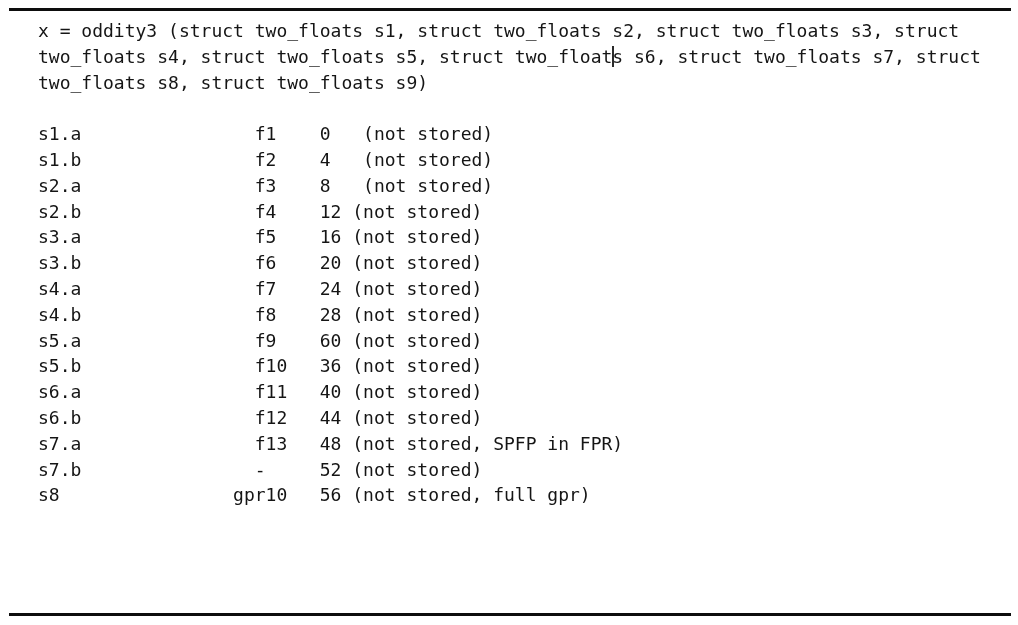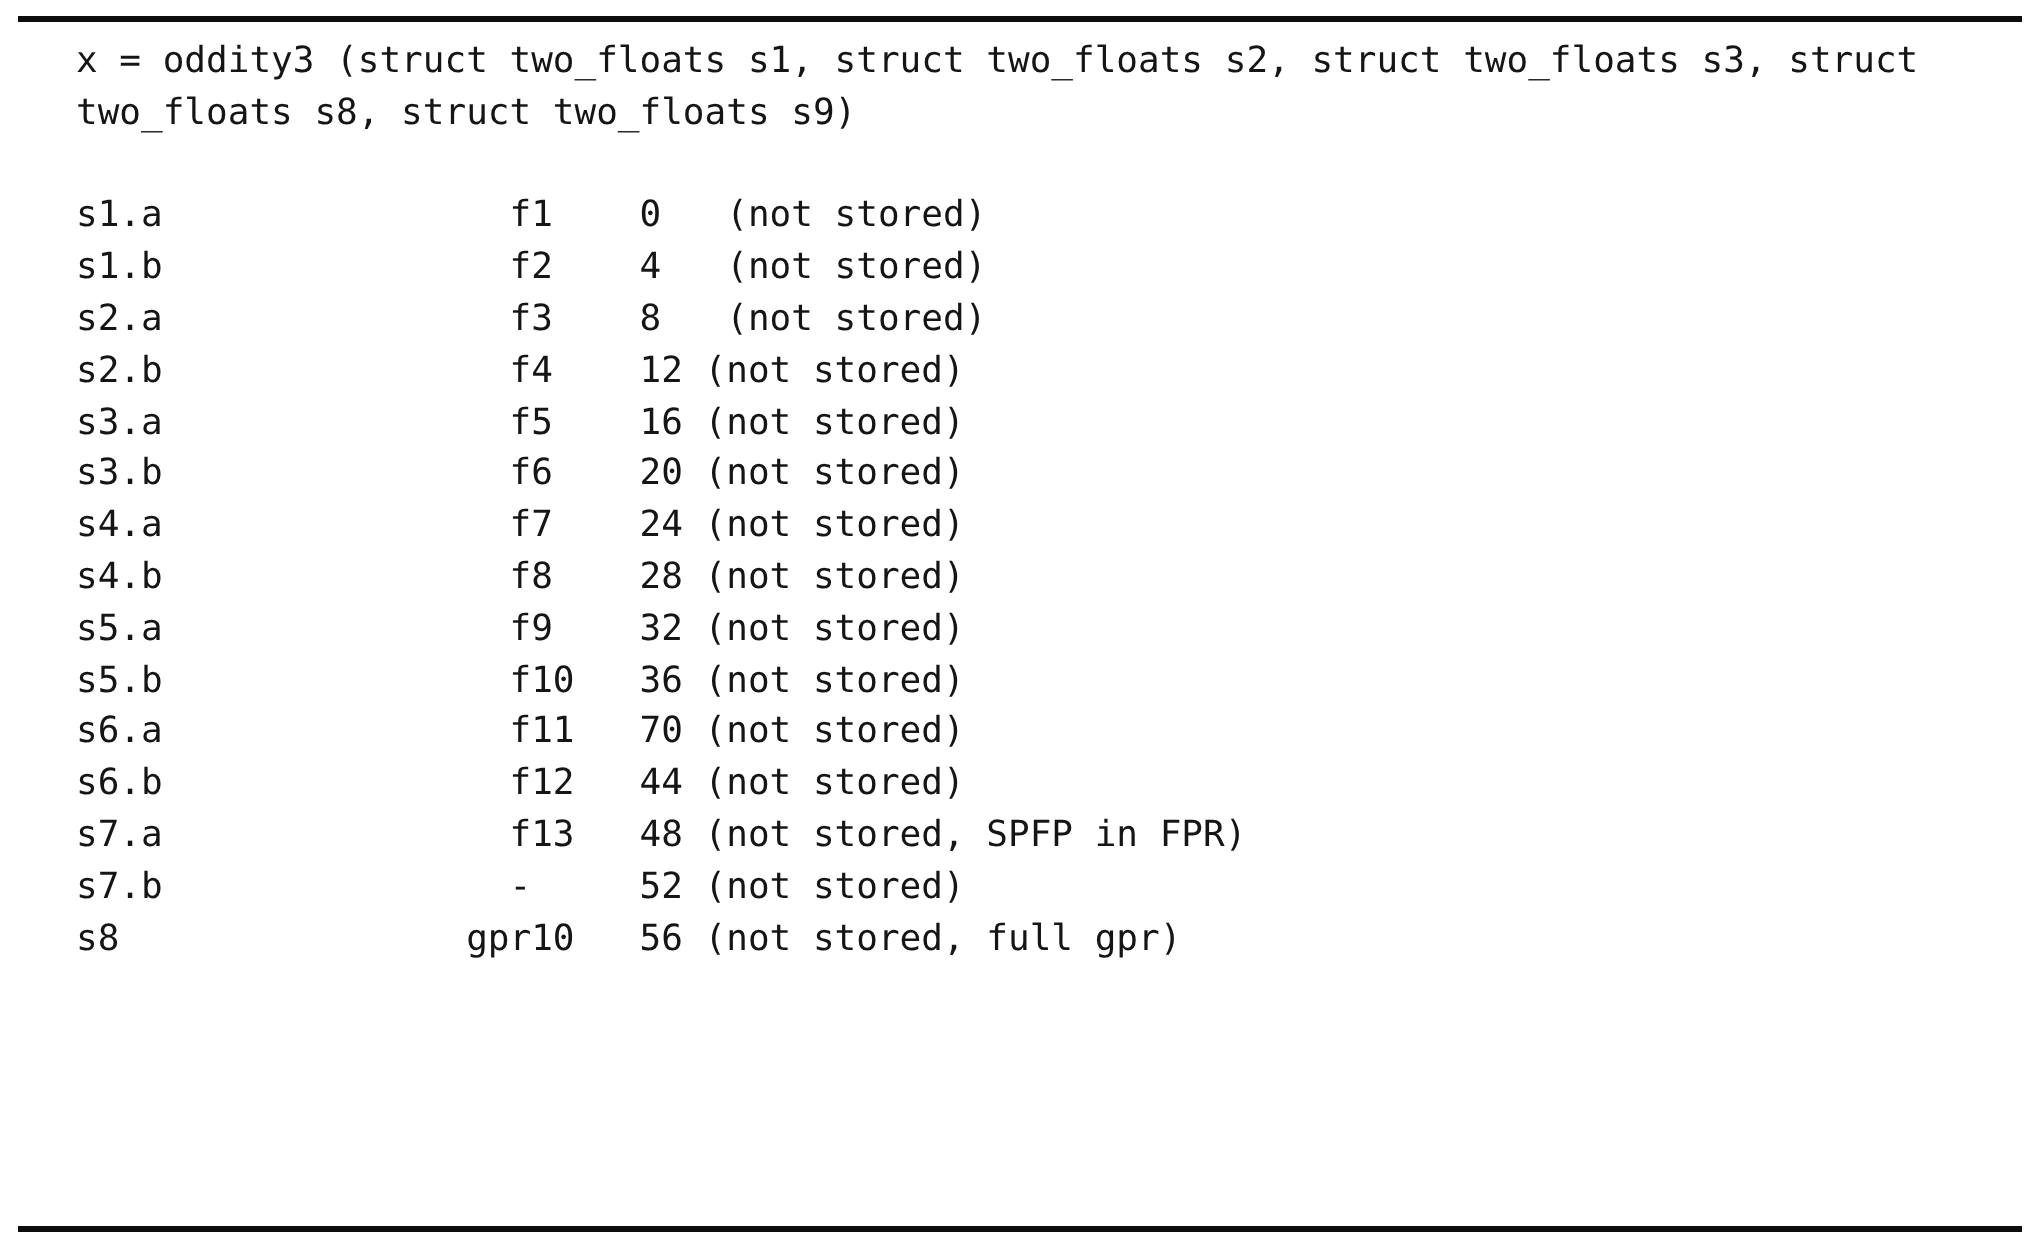--- a/index.html
+++ b/index.html
@@ -51,34 +51,35 @@
   }
 </style>
 </head>
 <body>
 
 <div class="page">
   <div class="rule top"></div>
 
   <div class="textblock">
     <div class="ln"><span>x = oddity3 (struct two_floats s1, struct two_floats s2, struct two_floats s3, struct</span></div>
+    <div class="ln"><span>two_floats s4, struct two_floats s5, struct two_float</span><span class="caret"></span><span>s s6, struct two_floats s7, struct</span></div>
     <div class="ln"><span>two_floats s8, struct two_floats s9)</span></div>
     <div class="ln"></div>
     <div>
         <div class="ln">s1.a                f1    0   (not stored)</div>
         <div class="ln">s1.b                f2    4   (not stored)</div>
         <div class="ln">s2.a                f3    8   (not stored)</div>
         <div class="ln">s2.b                f4    12 (not stored)</div>
         <div class="ln">s3.a                f5    16 (not stored)</div>
         <div class="ln">s3.b                f6    20 (not stored)</div>
         <div class="ln">s4.a                f7    24 (not stored)</div>
         <div class="ln">s4.b                f8    28 (not stored)</div>
-        <div class="ln">s5.a                f9    32 (not stored)</div>
+        <div class="ln">s5.a                f9    60 (not stored)</div>
         <div class="ln">s5.b                f10   36 (not stored)</div>
-        <div class="ln">s6.a                f11   70 (not stored)</div>
+        <div class="ln">s6.a                f11   40 (not stored)</div>
         <div class="ln">s6.b                f12   44 (not stored)</div>
         <div class="ln">s7.a                f13   48 (not stored, SPFP in FPR)</div>
         <div class="ln">s7.b                -     52 (not stored)</div>
         <div class="ln">s8                gpr10   56 (not stored, full gpr)</div>
       </div>
   </div>
 
   <div class="rule bottom"></div>
 </div>
 

